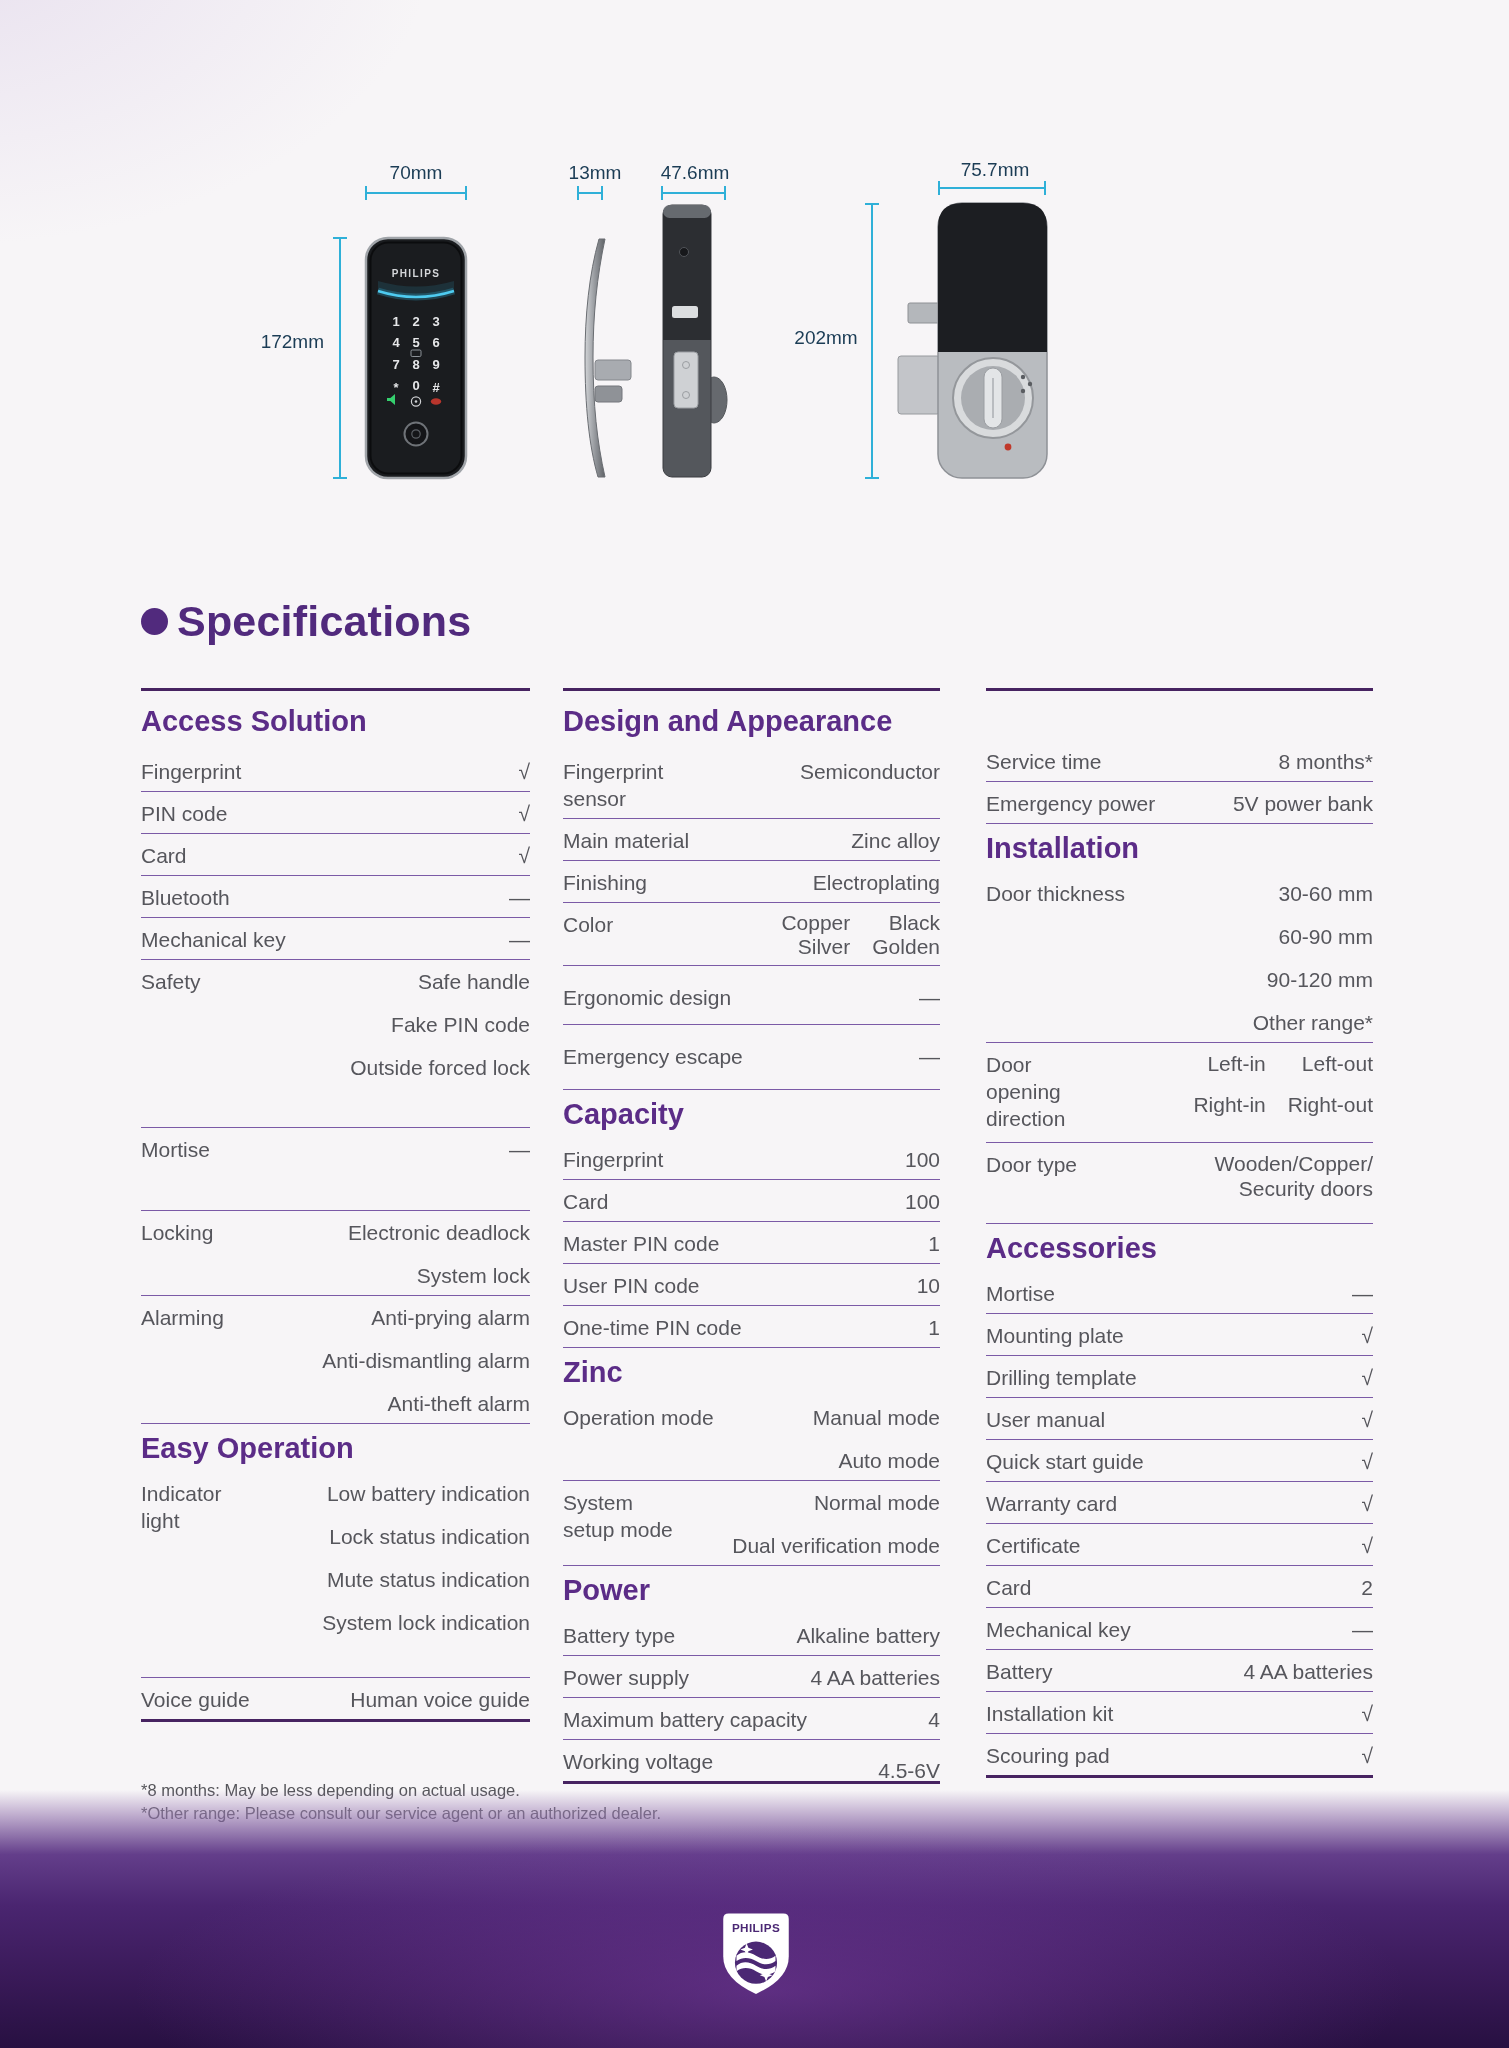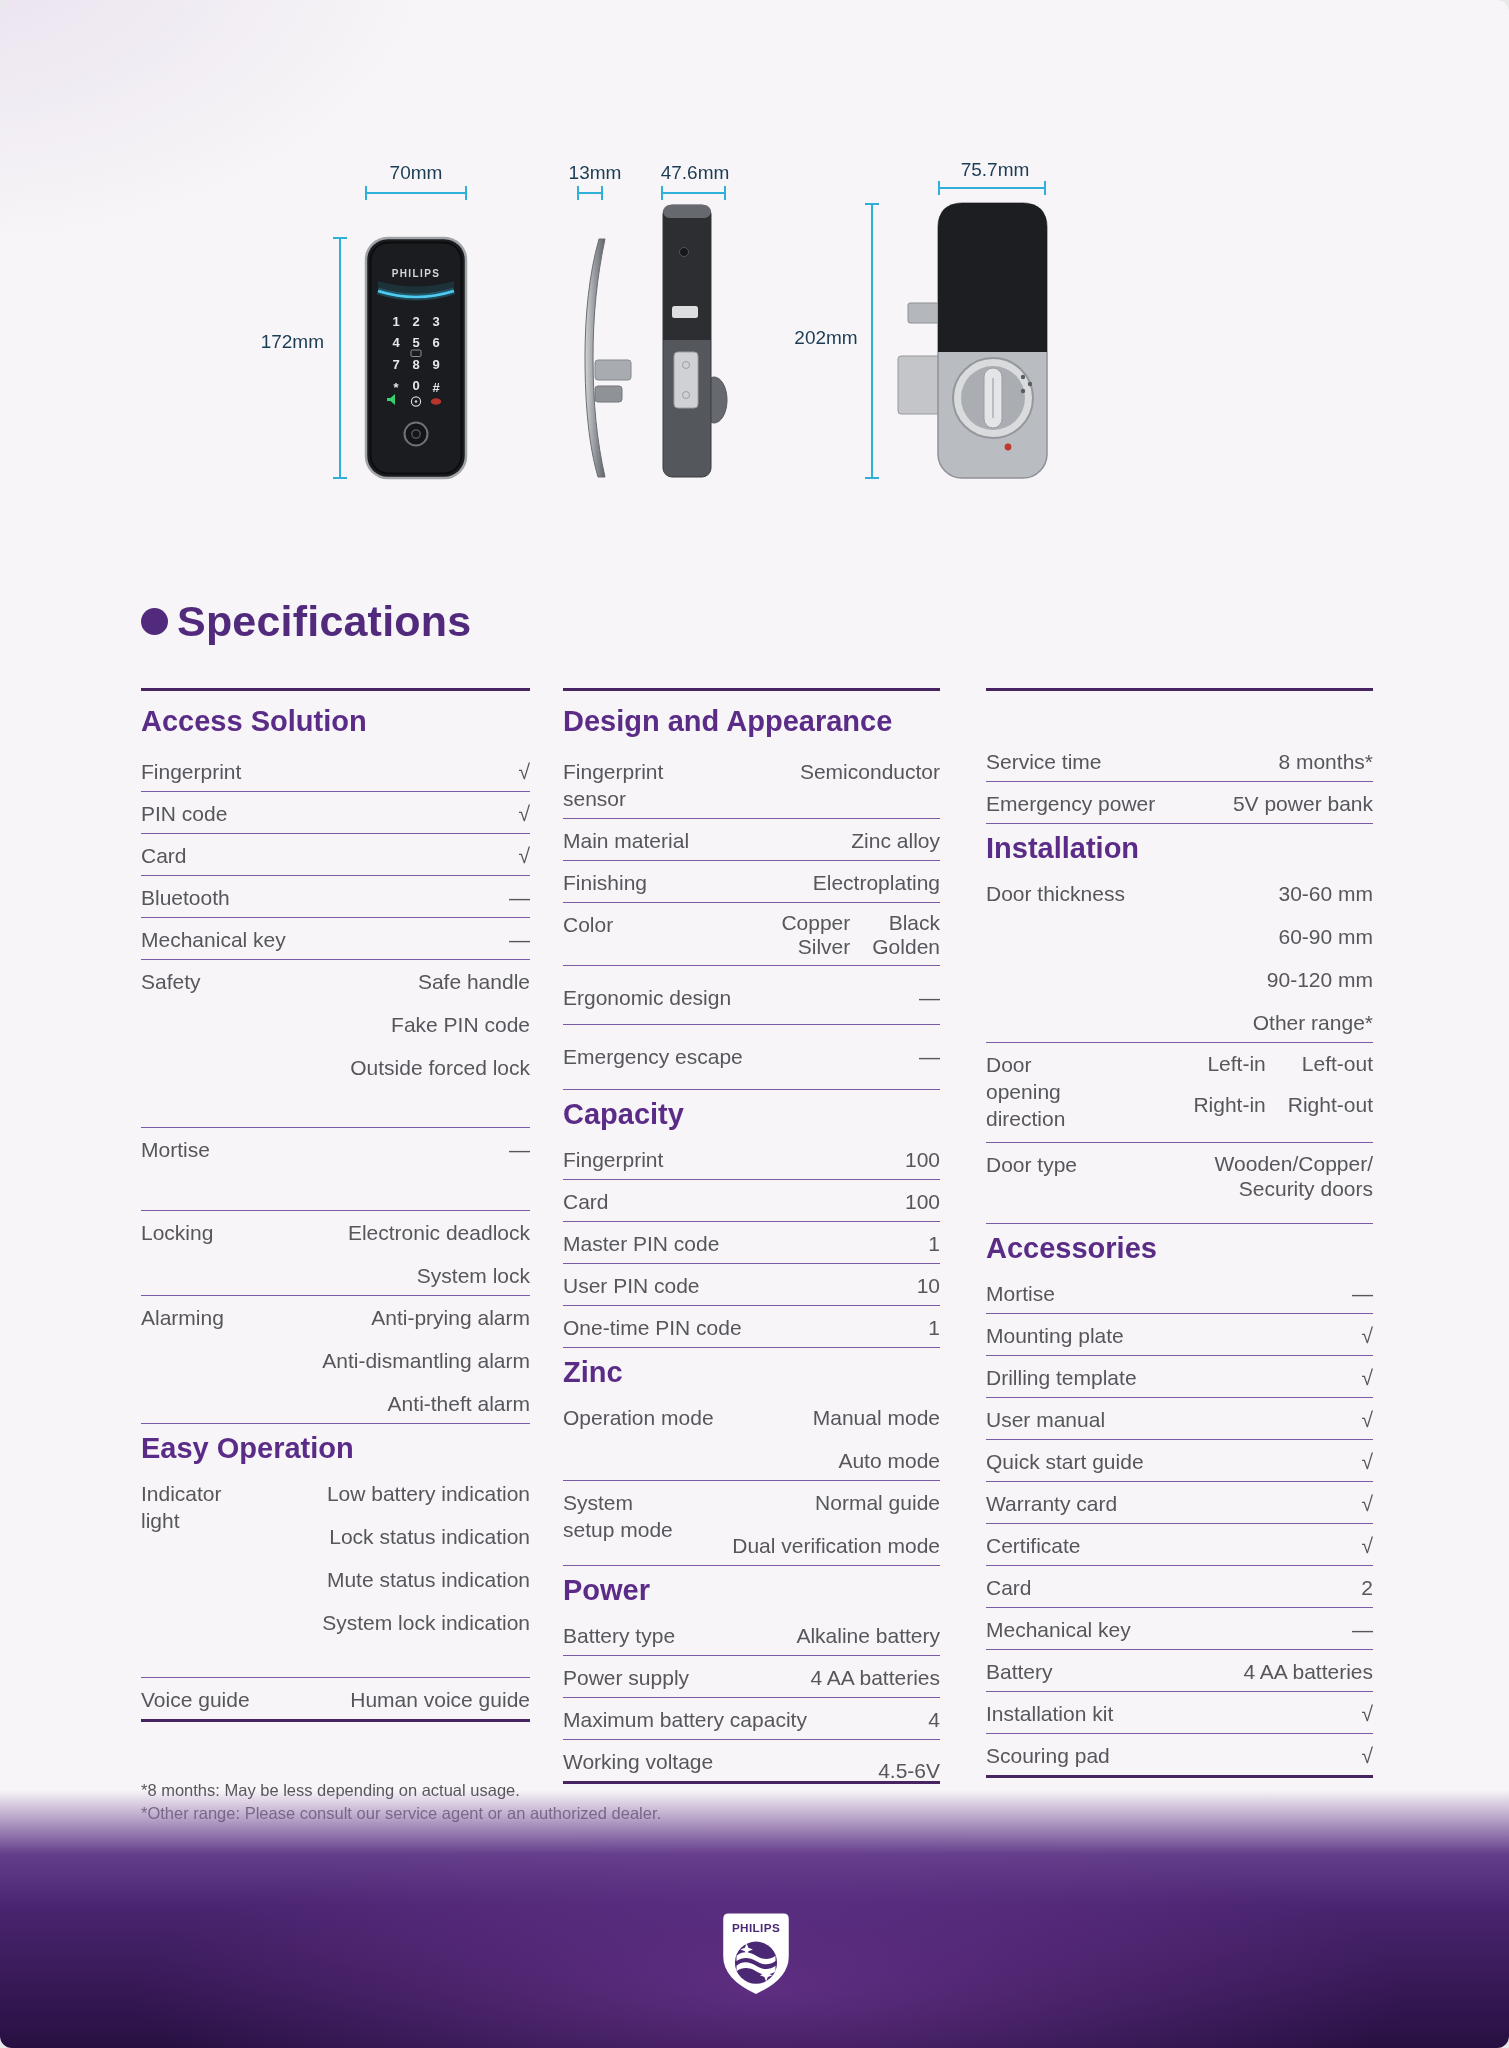--- a/index.html
+++ b/index.html
@@ -4,21 +4,21 @@
 <style>
   :root{
     --accent:#5b2c87; --thin:#7b5aa6; --strong:#472361;
     --txt:#56565c; --dim:#2fb0d8; --dimtxt:#1b3c55;
   }
   *{margin:0;padding:0;box-sizing:border-box}
   body{font-family:"Liberation Sans",sans-serif;background:#e9e9e9}
   .page{position:relative;width:1509px;height:2048px;margin:0 auto;overflow:hidden;
     background:
       radial-gradient(900px 560px at -4% -3%, rgba(214,199,228,.45) 0%, rgba(247,245,247,0) 55%),
-      #f7f5f7; border-radius: 12px;}
+      #f7f5f7;}
   
   .dimtext{position:absolute;font-size:19px;color:var(--dimtxt);text-align:center;font-weight:500;white-space:nowrap}
   .hmeas{position:absolute;height:14px}
   .hmeas::before,.hmeas::after{content:"";position:absolute;top:0;bottom:0;width:2px;background:var(--dim)}
   .hmeas::before{left:0}.hmeas::after{right:0}
   .hmeas i{position:absolute;left:0;right:0;top:6px;height:2px;background:var(--dim)}
   .vmeas{position:absolute;width:14px}
   .vmeas::before,.vmeas::after{content:"";position:absolute;left:0;right:0;height:2px;background:var(--dim)}
   .vmeas::before{top:0}.vmeas::after{bottom:0}
   .vmeas i{position:absolute;top:0;bottom:0;left:6px;width:2px;background:var(--dim)}
@@ -302,21 +302,21 @@
     <div class="row">
         <span class="lbl">Operation mode</span>
         <span class="vals">
           <span>Manual mode</span>
           <span>Auto mode</span>
         </span>
       </div>
     <div class="row">
         <span class="lbl w2">System setup mode</span>
         <span class="vals">
-          <span>Normal guide</span>
+          <span>Normal mode</span>
           <span>Dual verification mode</span>
         </span>
       </div>
 
     <div class="shead">Power</div>
     <div class="row">
         <span class="lbl">Battery type</span>
         <span class="val">Alkaline battery</span>
       </div>
     <div class="row">

